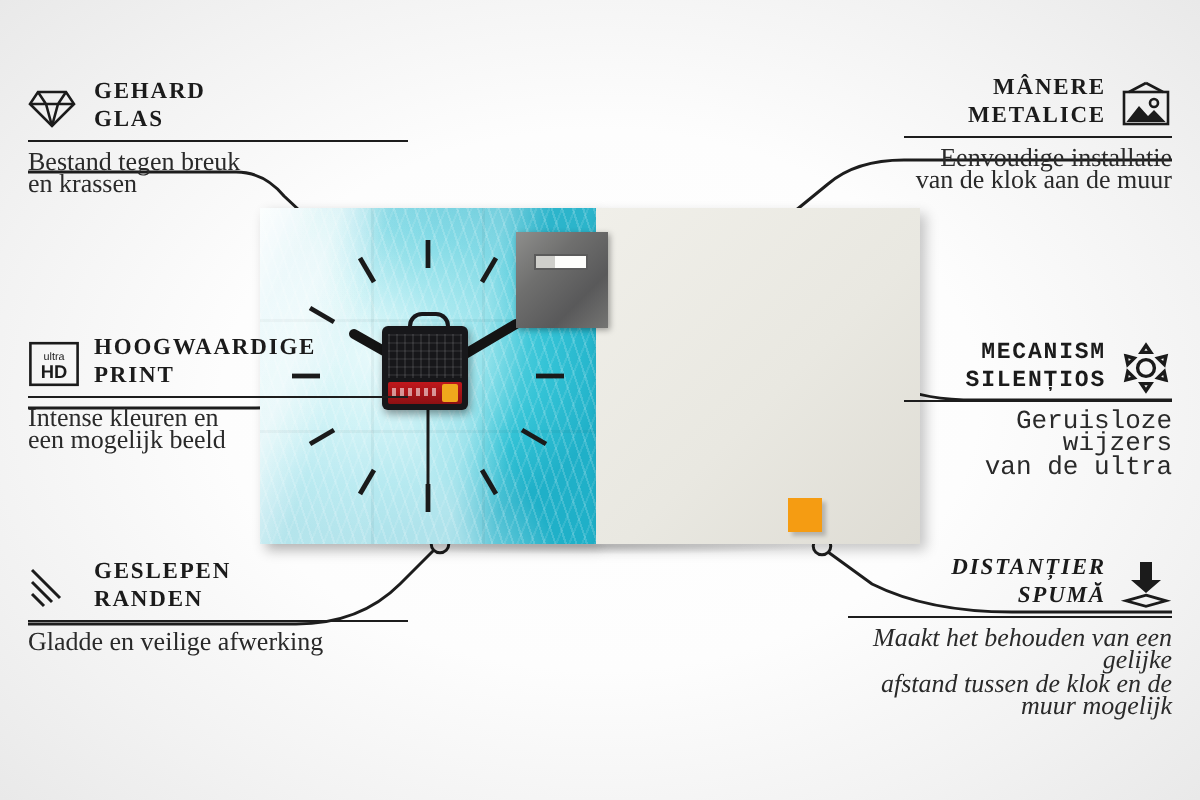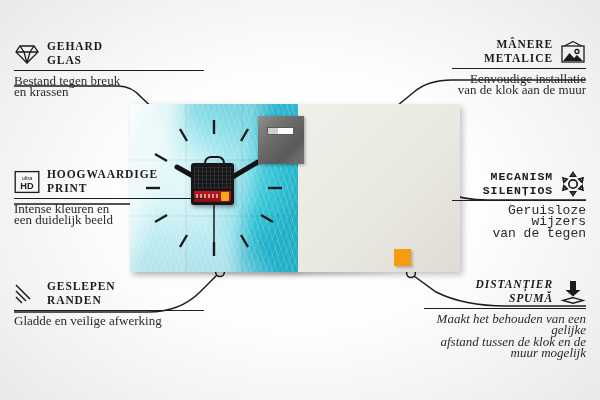--- a/index.html
+++ b/index.html
@@ -15,21 +15,21 @@
   
   .feat{position:absolute;width:190px;}
   .feat .head{display:flex;align-items:center;gap:7px;}
   .feat.right .head{flex-direction:row;justify-content:flex-end;}
   .ttl{font-size:11.5px;font-weight:bold;letter-spacing:.9px;color:#1b1b1b;
        line-height:13.5px;text-transform:uppercase;}
   .feat.right .ttl{text-align:right;}
   .rule{height:1px;background:#1d1d1d;margin:3px 0 4px 0;}
   .desc{font-size:13px;color:#2a2a2a;line-height:11.4px;}
   .feat.right .desc{text-align:right;}
-  .ico{width:26px;height:24px;flex:0 0 26px;display:flex;align-items:center;justify-content:center;}
+  .ico{width:26px;height:24px;flex:0 0 26px;display:flex;align-items:center;justify-content:flex-start;}
   .ico svg{display:block;}
   
   #f-glas{left:14px;top:40px;}
   #f-print{left:14px;top:168px;}
   #f-randen{left:14px;top:280px;}
   #f-manere{left:452px;top:38px;width:134px;}
   #f-mecanism{left:452px;top:170px;width:134px;font-family:Liberation Mono, monospace;}
   #f-distantier{left:424px;top:278px;width:162px;font-style:italic;}
   #f-manere .rule,#f-mecanism .rule,#f-distantier .rule{background:#1d1d1d;}
   
@@ -191,21 +191,21 @@
         </svg>
       </span>
       <span class="ttl">
         <span>HOOGWAARDIGE</span><br>
         <span>PRINT</span>
       </span>
     </div>
     <div class="rule"></div>
     <div class="desc">
       <span>Intense kleuren en</span><br>
-      <span>een duidelijk beeld</span>
+      <span>een mogelijk beeld</span>
     </div>
   </div>
 
   <div class="feat left" id="f-randen">
     <div class="head">
       <span class="ico">
         <svg viewBox="0 0 26 22" width="26" height="22" fill="none" stroke="#1b1b1b" stroke-width="1.5">
           <path d="M2 2 L16 16"></path>
             <path d="M2 8 L12 18"></path>
             <path d="M2 14 L8 20"></path>
@@ -259,21 +259,21 @@
           <path d="M23 19 L18.9 17.9 L22.1 14.8 Z"></path>
           <path d="M13 24.4 L10.6 20.8 L15.4 20.8 Z"></path>
           <path d="M3 19 L3.9 14.8 L7.1 17.9 Z"></path>
           <path d="M3 7 L7.1 8.1 L3.9 11.2 Z"></path>
         </svg>
       </span>
     </div>
     <div class="rule"></div>
     <div class="desc">
       <span>Geruisloze wijzers</span><br>
-      <span>van de tegen</span>
+      <span>van de ultra</span>
     </div>
   </div>
 
   <div class="feat right" id="f-distantier">
     <div class="head">
       <span class="ttl">
         <span>DISTANȚIER</span><br>
         <span>SPUMĂ</span>
       </span>
       <span class="ico">

